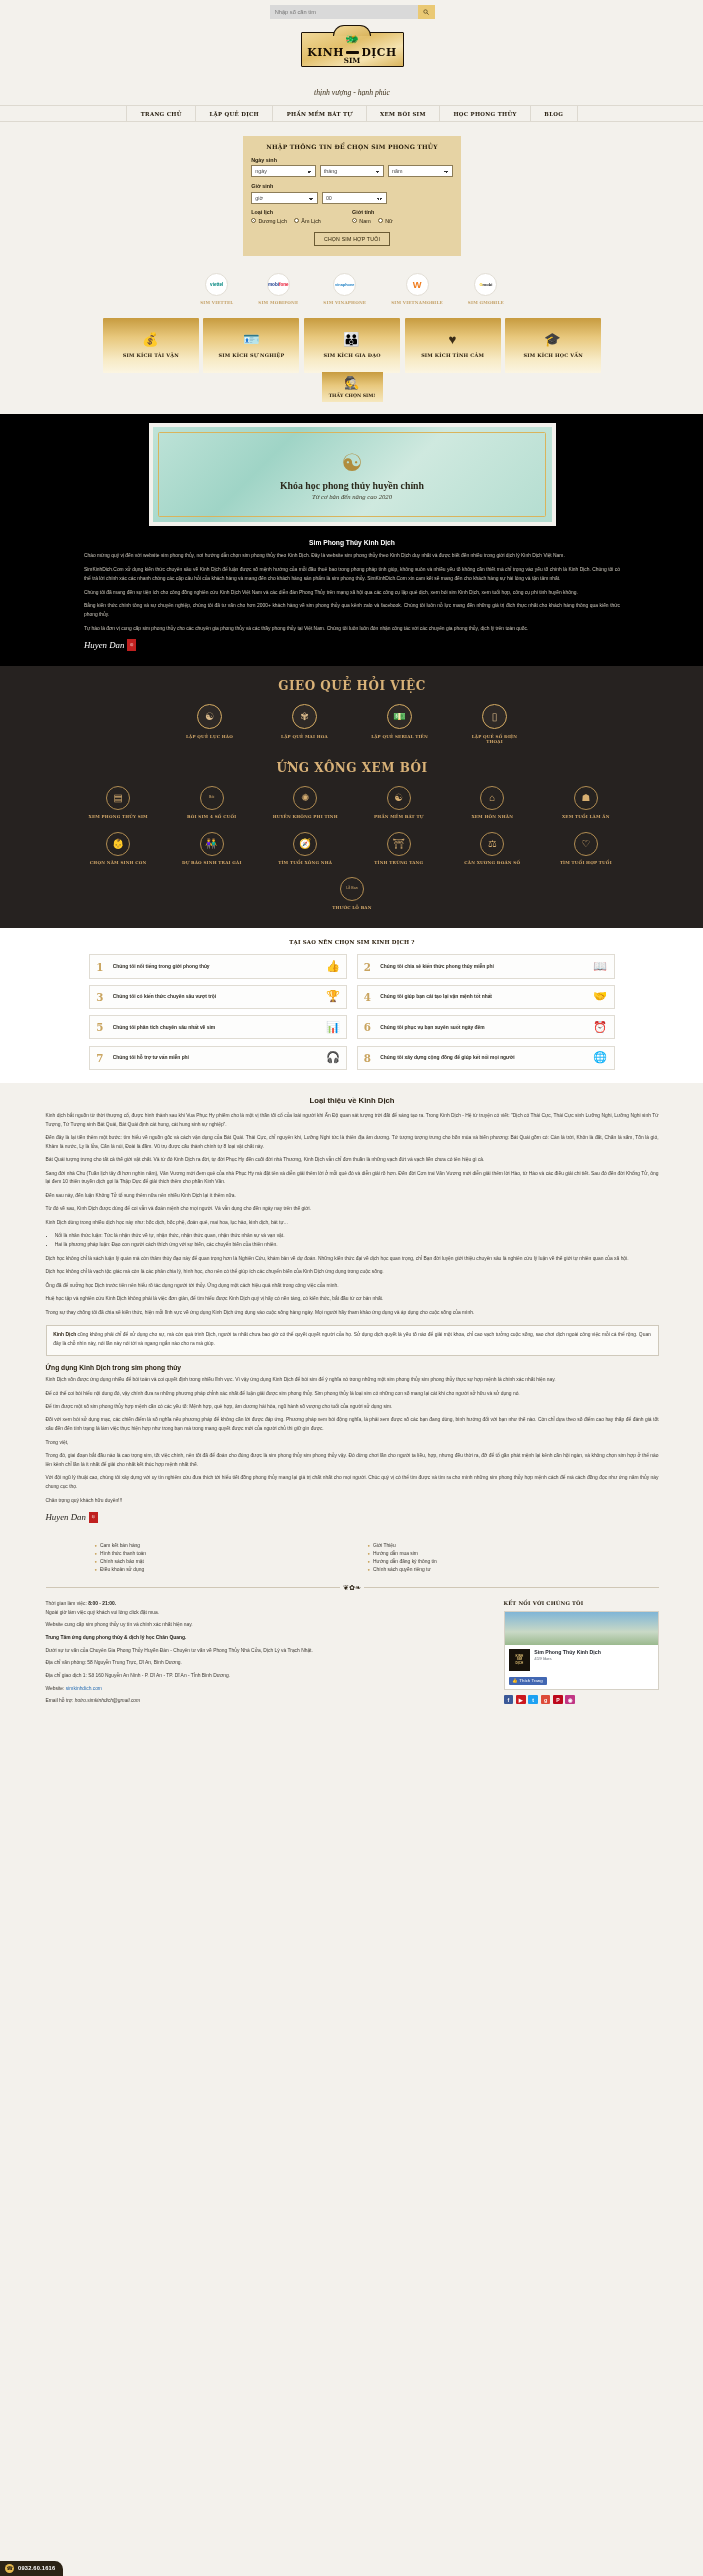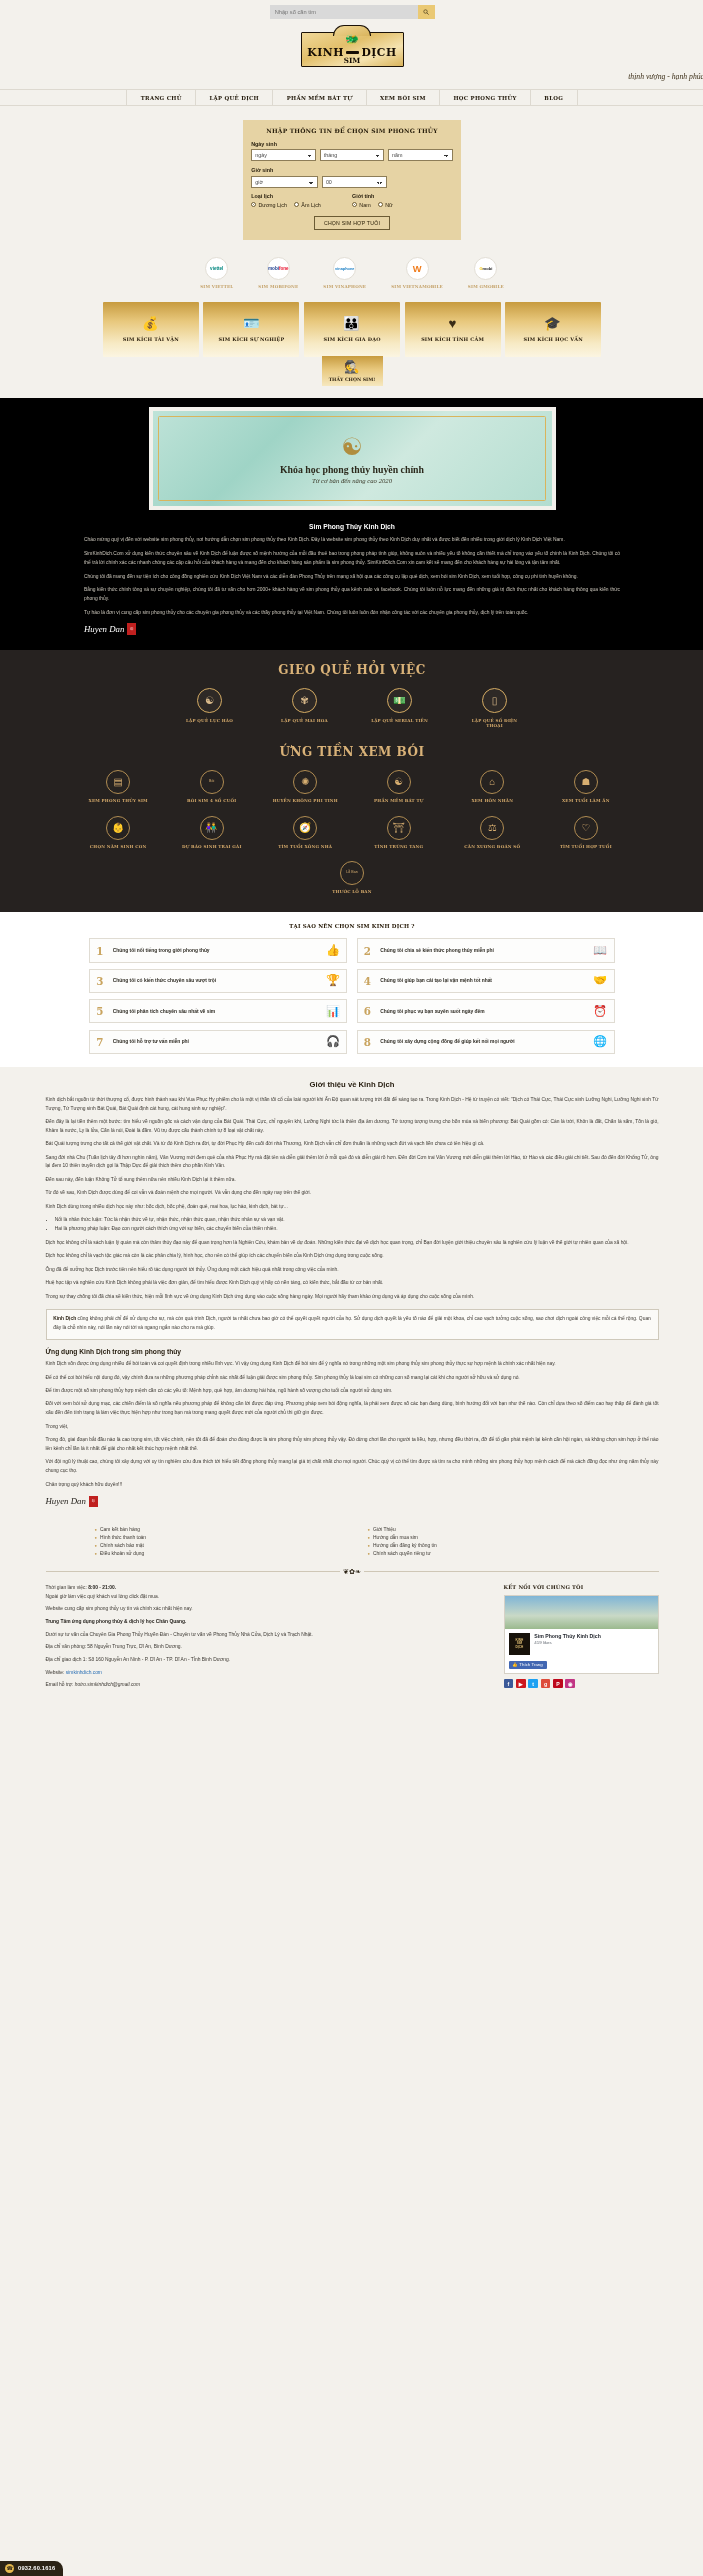--- a/index.html
+++ b/index.html
@@ -51,21 +51,21 @@
     color:#140c04; letter-spacing: 0.5px; display:flex;
     align-items:center; justify-content:center; gap:2.1px;
   }
   .logo-bar { display:inline-block; width:13.4px; height:3.1px; background:#140c04; border-radius:1px; }
   .logo-sim {
     position:absolute; top:23px; left:0; right:0; text-align:center;
     font-family:"DejaVu Serif", serif; font-weight:bold; font-size: 7.2px; color:#140c04;
   }
   .tagline {
     font-family:"Liberation Serif", serif; font-style:italic;
-    font-size: 7.7px; color:#3a2d16; margin-top: 4px; text-align: right;
+    font-size: 7.7px; color:#3a2d16; margin-top: 20px;
   }
 
   
   nav { border-top:0.5px solid #ddd9d0; border-bottom:0.5px solid #ddd9d0; margin-top:5.2px; }
   .nav-inner { display:flex; justify-content:center; }
   .nav-item {
     padding: 4.6px 13.4px; font-family:"DejaVu Serif",serif; font-weight:bold;
     font-size: 5.4px; letter-spacing:0.3px; color:#2a2113; cursor:pointer;
     border-right:0.5px solid #ddd9d0; white-space:nowrap;
   }
@@ -503,21 +503,21 @@
       <div class="que-item">
         <div class="que-circle">💵</div>
         <div class="que-label">LẬP QUẺ SERIAL TIỀN</div>
       </div>
       <div class="que-item">
         <div class="que-circle">▯</div>
         <div class="que-label">LẬP QUẺ SỐ ĐIỆN THOẠI</div>
       </div>
     </div>
 
-  <div class="sec-title" style="margin-top:17.5px">ỨNG TIỀN XEM BÓI</div>
+  <div class="sec-title" style="margin-top:17.5px">ỨNG XÔNG XEM BÓI</div>
   <div class="app-grid" id="app-grid">
       <div class="app-item">
         <div class="app-circle">▤</div>
         <div class="app-label">XEM PHONG THỦY SIM</div>
       </div>
       <div class="app-item">
         <div class="app-circle">
           <small>Bói</small>
         </div>
         <div class="app-label">BÓI SIM 4 SỐ CUỐI</div>
@@ -615,21 +615,21 @@
       <div class="why-card">
         <div class="why-num">8</div>
         <div class="why-txt">Chúng tôi xây dựng cộng đồng để giúp kết nối mọi người</div>
         <div class="why-ico">🌐</div>
       </div>
     </div>
 </div>
 
 <div class="intro-sec">
   <div class="wrap">
-    <h2>Giới thiệu về Kinh Dịch</h2>
+    <h2>Loại thiệu về Kinh Dịch</h2>
     <div id="intro-paras">
         <p>Kinh dịch bắt nguồn từ thời thượng cổ, được hình thành sau khi Vua Phục Hy phiếm cho là một vị thần tối cổ của loài người khi Ấn Độ quan sát tượng trời đất để sáng tạo ra. Trong Kinh Dịch - Hệ từ truyện có viết: "Dịch có Thái Cực, Thái Cực sinh Lưỡng Nghi, Lưỡng Nghi sinh Tứ Tượng, Tứ Tượng sinh Bát Quái, Bát Quái định cát hung, cát hung sinh sự nghiệp".</p>
         <p>Đến đây là lại tiền thêm một bước: tìm hiểu về nguồn gốc và cách vận dụng của Bát Quái. Thái Cực, chỉ nguyên khí, Lưỡng Nghi tức là thiên địa âm dương. Tứ tượng tượng trưng cho bốn mùa và biến phương: Bát Quái gồm có: Càn là trời, Khôn là đất, Chấn là sấm, Tốn là gió, Khảm là nước, Ly là lửa, Cấn là núi, Đoài là đầm. Vũ trụ được cấu thành chính tự 8 loại vật chất này.</p>
         <p>Bát Quái tượng trưng cho tất cả thế giới vật chất. Và từ đó Kinh Dịch ra đời, tự đời Phục Hy đến cuối đời nhà Thương, Kinh Dịch vẫn chỉ đơn thuần là những vạch đứt và vạch liền chưa có tên hiệu gì cả.</p>
         <p>Sang đời nhà Chu (Tuần lịch tây đi hơn nghìn năm), Văn Vương mới đem quẻ của nhà Phục Hy mà đặt tên và diễn giải thêm lời ở mỗi quẻ đó và diễn giải rõ hơn. Đến đời Cơn trai Văn Vương mới diễn giải thêm lời Hào, từ Hào và các điều giải chi tiết. Sau đó đến đời Khổng Tử, ông lại đem 10 thiên truyền dịch gọi là Thập Dực để giải thích thêm cho phần Kinh Văn.</p>
         <p>Đến sau này, đến luận Không Tử tổ sung thêm nữa nên nhiều Kinh Dịch lại ít thêm nữa.</p>
         <p>Từ đó về sau, Kinh Dịch được dùng để coi vẫn và đoán mệnh cho mọi người. Và vẫn dụng cho đến ngày nay trên thế giới.</p>
       </div>
     <p>Kinh Dịch dùng trong nhiều dịch học này như: bốc dịch, bốc phệ, đoán quẻ, mai hoa, lục hào, kinh dịch, bát tự...</p>
     <ul id="intro-bullets">

